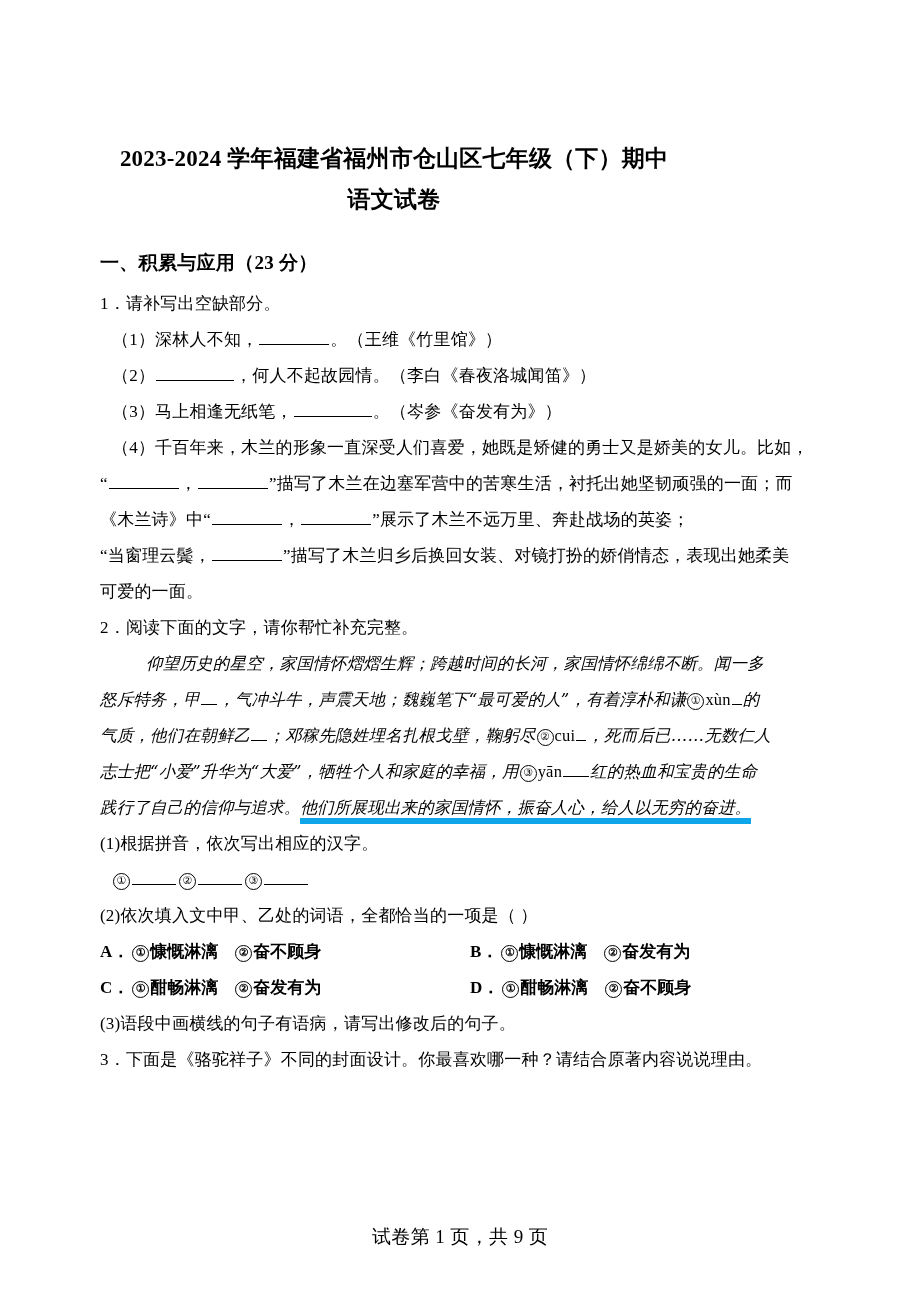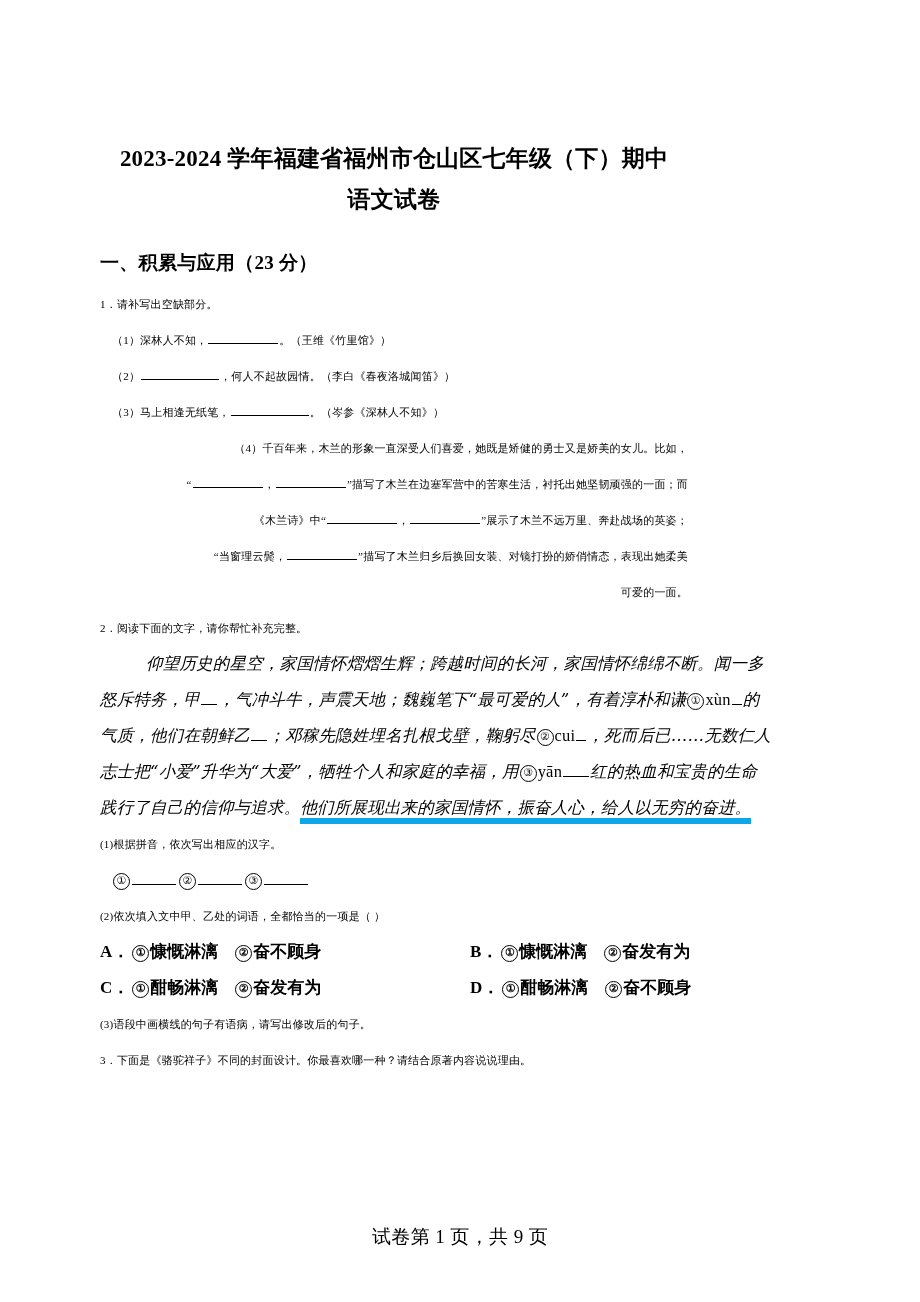--- a/index.html
+++ b/index.html
@@ -44,21 +44,21 @@
     margin: 0;
     padding-top: 26px;
     font-size: 19px;
     font-weight: bold;
     line-height: 34px;
     letter-spacing: 0.3px;
   }
 
   
   .q-line {
-    font-size: 11px;
+    font-size: 17px;
     line-height: 36px;
     margin: 0;
     letter-spacing: 0.2px;
     white-space: nowrap;
   }
 
   .q-num-line {
     padding-top: 6px;
   }
 
@@ -71,21 +71,21 @@
     display: inline-block;
     border-bottom: 1px solid #000;
     vertical-align: baseline;
     height: 15px;
     margin: 0 1px;
   }
   .blank.w70 { width: 70px; }
   .blank.w78 { width: 78px; }
 
   
-  .mulan-block .q-line { white-space: nowrap; text-align: right; }
+  .mulan-block .q-line { white-space: nowrap; }
 
   
   .passage {
     font-family: "DejaVu Serif", "Liberation Serif", serif;
     font-style: italic;
     font-size: 16.5px;
     line-height: 36px;
     letter-spacing: 0.2px;
   }
   .passage .p-line {
@@ -184,21 +184,21 @@
 
     <div class="q-line sub-item">
       <span>（1）</span><span>深林人不知，</span><span class="blank w70"></span><span>。（王维《竹里馆》）</span>
     </div>
 
     <div class="q-line sub-item">
       <span>（2）</span><span class="blank w78"></span><span>，何人不起故园情。（李白《春夜洛城闻笛》）</span>
     </div>
 
     <div class="q-line sub-item">
-      <span>（3）</span><span>马上相逢无纸笔，</span><span class="blank w78"></span><span>。（岑参《深林人不知》）</span>
+      <span>（3）</span><span>马上相逢无纸笔，</span><span class="blank w78"></span><span>。（岑参《奋发有为》）</span>
     </div>
 
     <div class="mulan-block">
       <div class="q-line sub-item">
         <span>（4）</span><span>千百年来，木兰的形象一直深受人们喜爱，她既是矫健的勇士又是娇美的女儿。比如，</span>
       </div>
       <div class="q-line">
         <span>“</span><span class="blank w70"></span><span>，</span><span class="blank w70"></span><span>”描写了木兰在边塞军营中的苦寒生活，衬托出她坚韧顽强的一面；而</span>
       </div>
       <div class="q-line">

